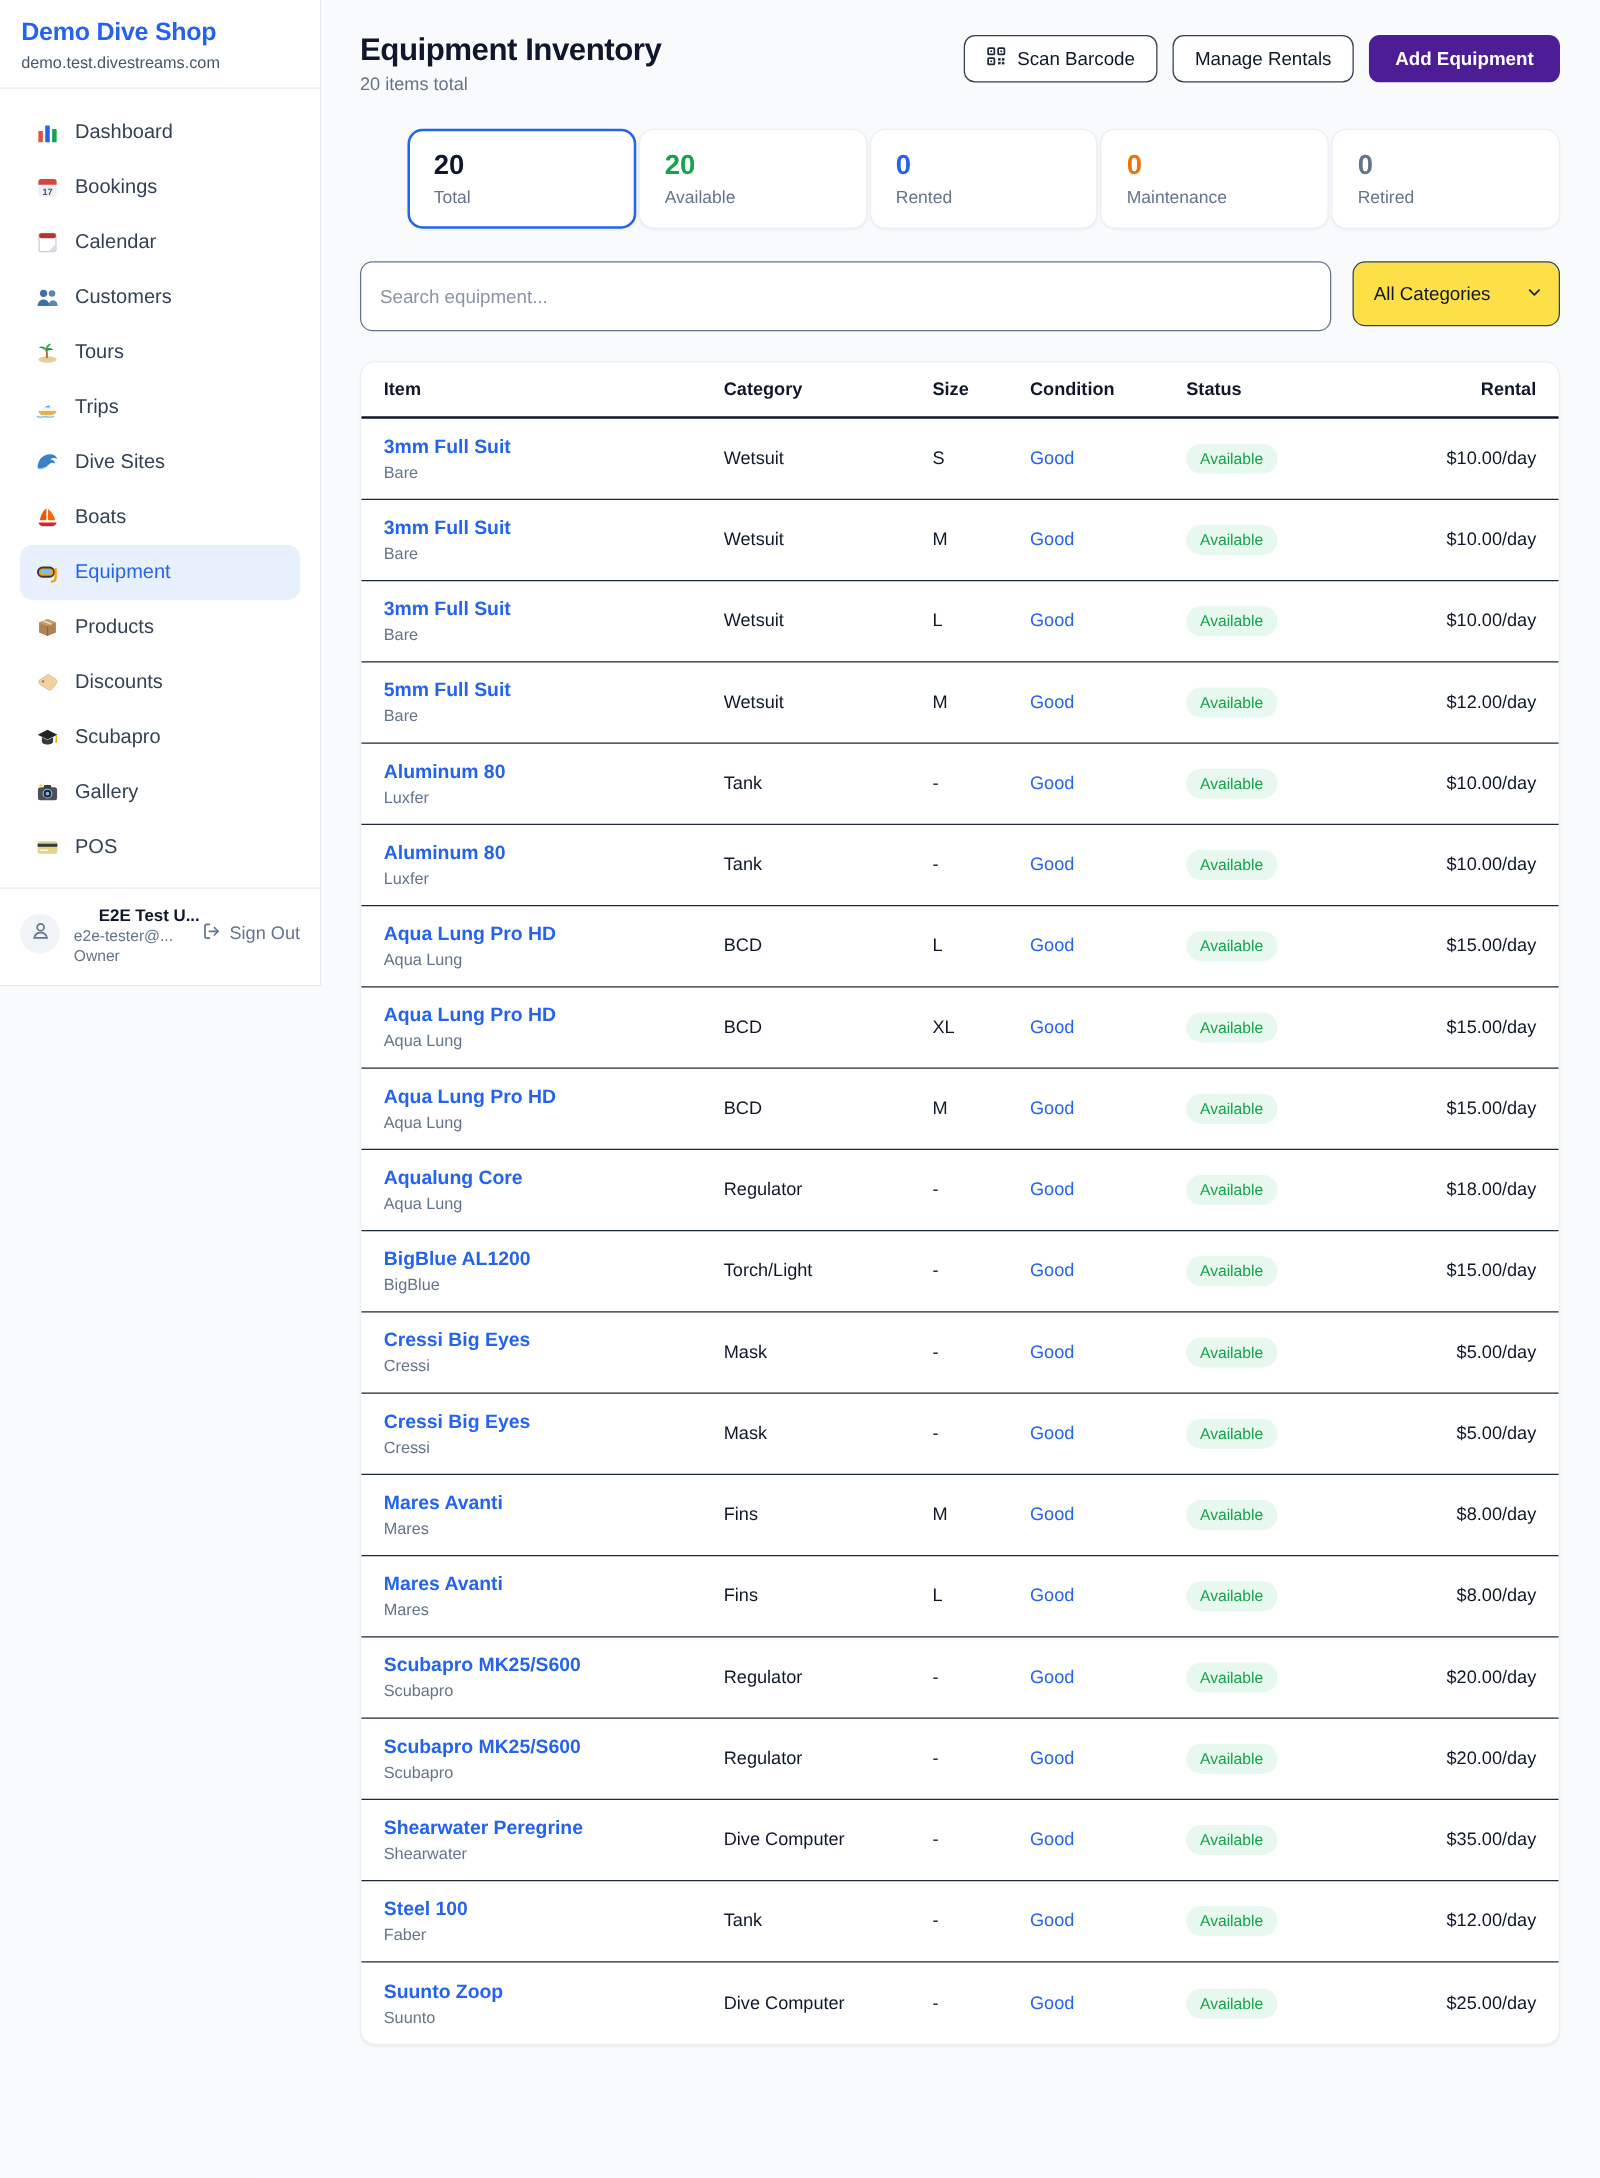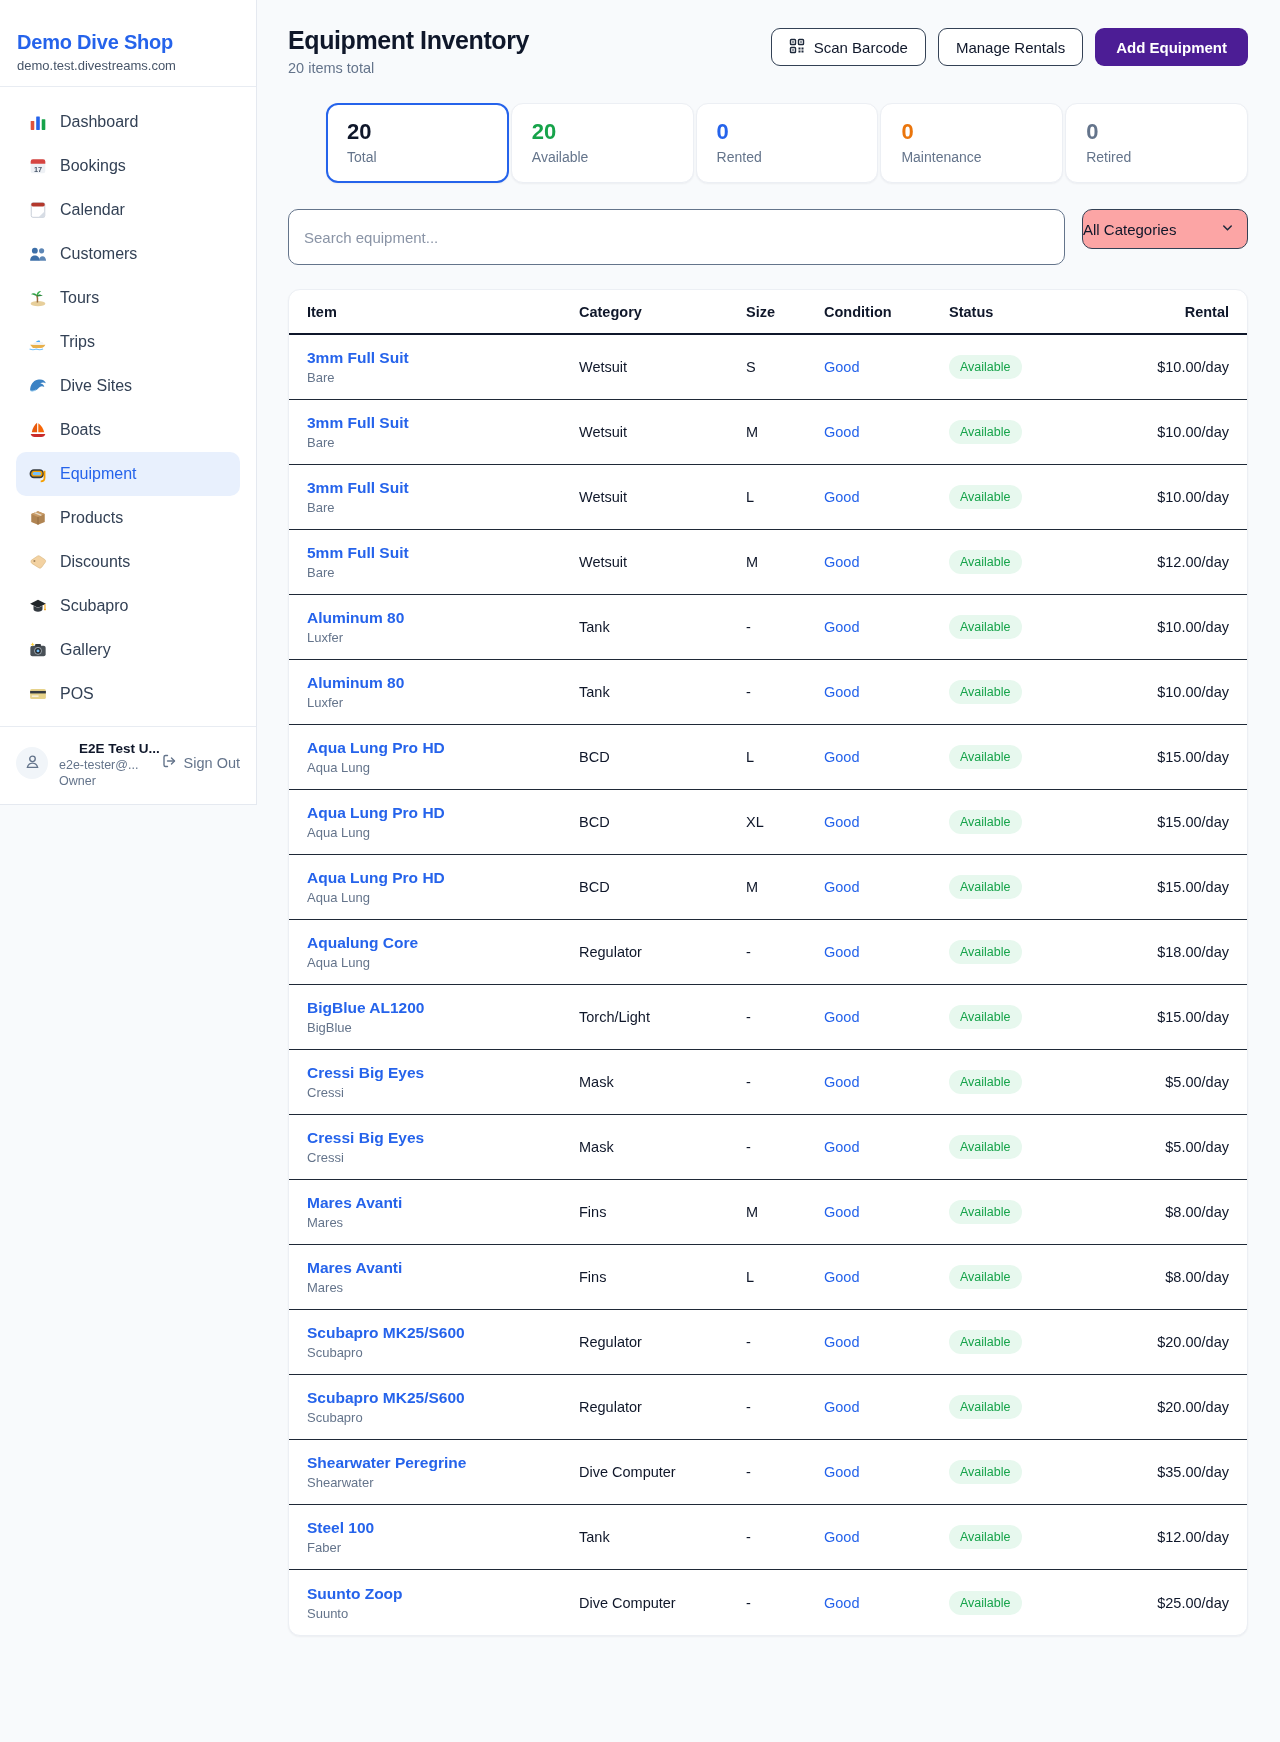--- a/index.html
+++ b/index.html
@@ -10,21 +10,21 @@
     color:#0f172a;
     -webkit-font-smoothing:antialiased;
   }
   .app { display:flex; width:1280px; min-height:1742px; align-items:flex-start; }
 
   
   .sidebar {
     width:257px; flex:0 0 257px; background:#ffffff;
     border-right:1px solid #e5e9f0; border-bottom:1px solid #e5e9f0;
   }
-  .brand-block { padding:31px 17px 13px; border-bottom:1px solid #e8ecf2; }
+  .brand-block { padding:15px 17px 13px; border-bottom:1px solid #e8ecf2; }
   .brand { font-size:20px; font-weight:700; color:#2563eb; letter-spacing:-0.2px; }
   .brand-domain { font-size:13px; color:#475569; margin-top:4px; }
   .nav { padding:13px 0 10px; }
   .nav-item {
     margin:0 16px; height:44px; display:flex; align-items:center; gap:13px;
     padding:0 13px; border-radius:10px; font-size:16px; color:#334155; cursor:pointer;
   }
   .nav-item.active { background:#e8f0fd; color:#2563eb; font-weight:500; }
   .nav-icon { width:18px; height:18px; display:inline-flex; flex:0 0 18px; }
   .nav-icon svg { width:18px; height:18px; }
@@ -73,22 +73,22 @@
   .stat-label { font-size:14px; color:#64748b; margin-top:4px; }
 
   
   .filters { display:flex; gap:17px; margin-top:26px; }
   .search-input {
     flex:1; height:56px; border:1px solid #64748b; border-radius:10px;
     background:#fff; padding:0 15px; font-size:15px; color:#0f172a; font-family:inherit; outline:none;
   }
   .search-input::placeholder { color:#8a94a6; }
   .category-select {
-    width:166px; height:40px; border:1px solid #334155; border-radius:10px; background:#fca5a5;
-    display:flex; align-items:center; justify-content:space-between; padding:0 12px 0 0;
+    width:166px; height:52px; border:1px solid #334155; border-radius:10px; background:#fde047;
+    display:flex; align-items:center; justify-content:space-between; padding:0 12px 0 16px;
     font-size:15px; color:#0f172a; cursor:pointer;
   }
   .category-select svg { width:15px; height:15px; }
 
   
   .table-card {
     margin-top:24px; margin-bottom:31px; background:#fff; border-radius:12px;
     border:1px solid #eceff4; box-shadow:0 1px 2px rgba(16,24,40,.05); overflow:hidden;
   }
   .tgrid {

